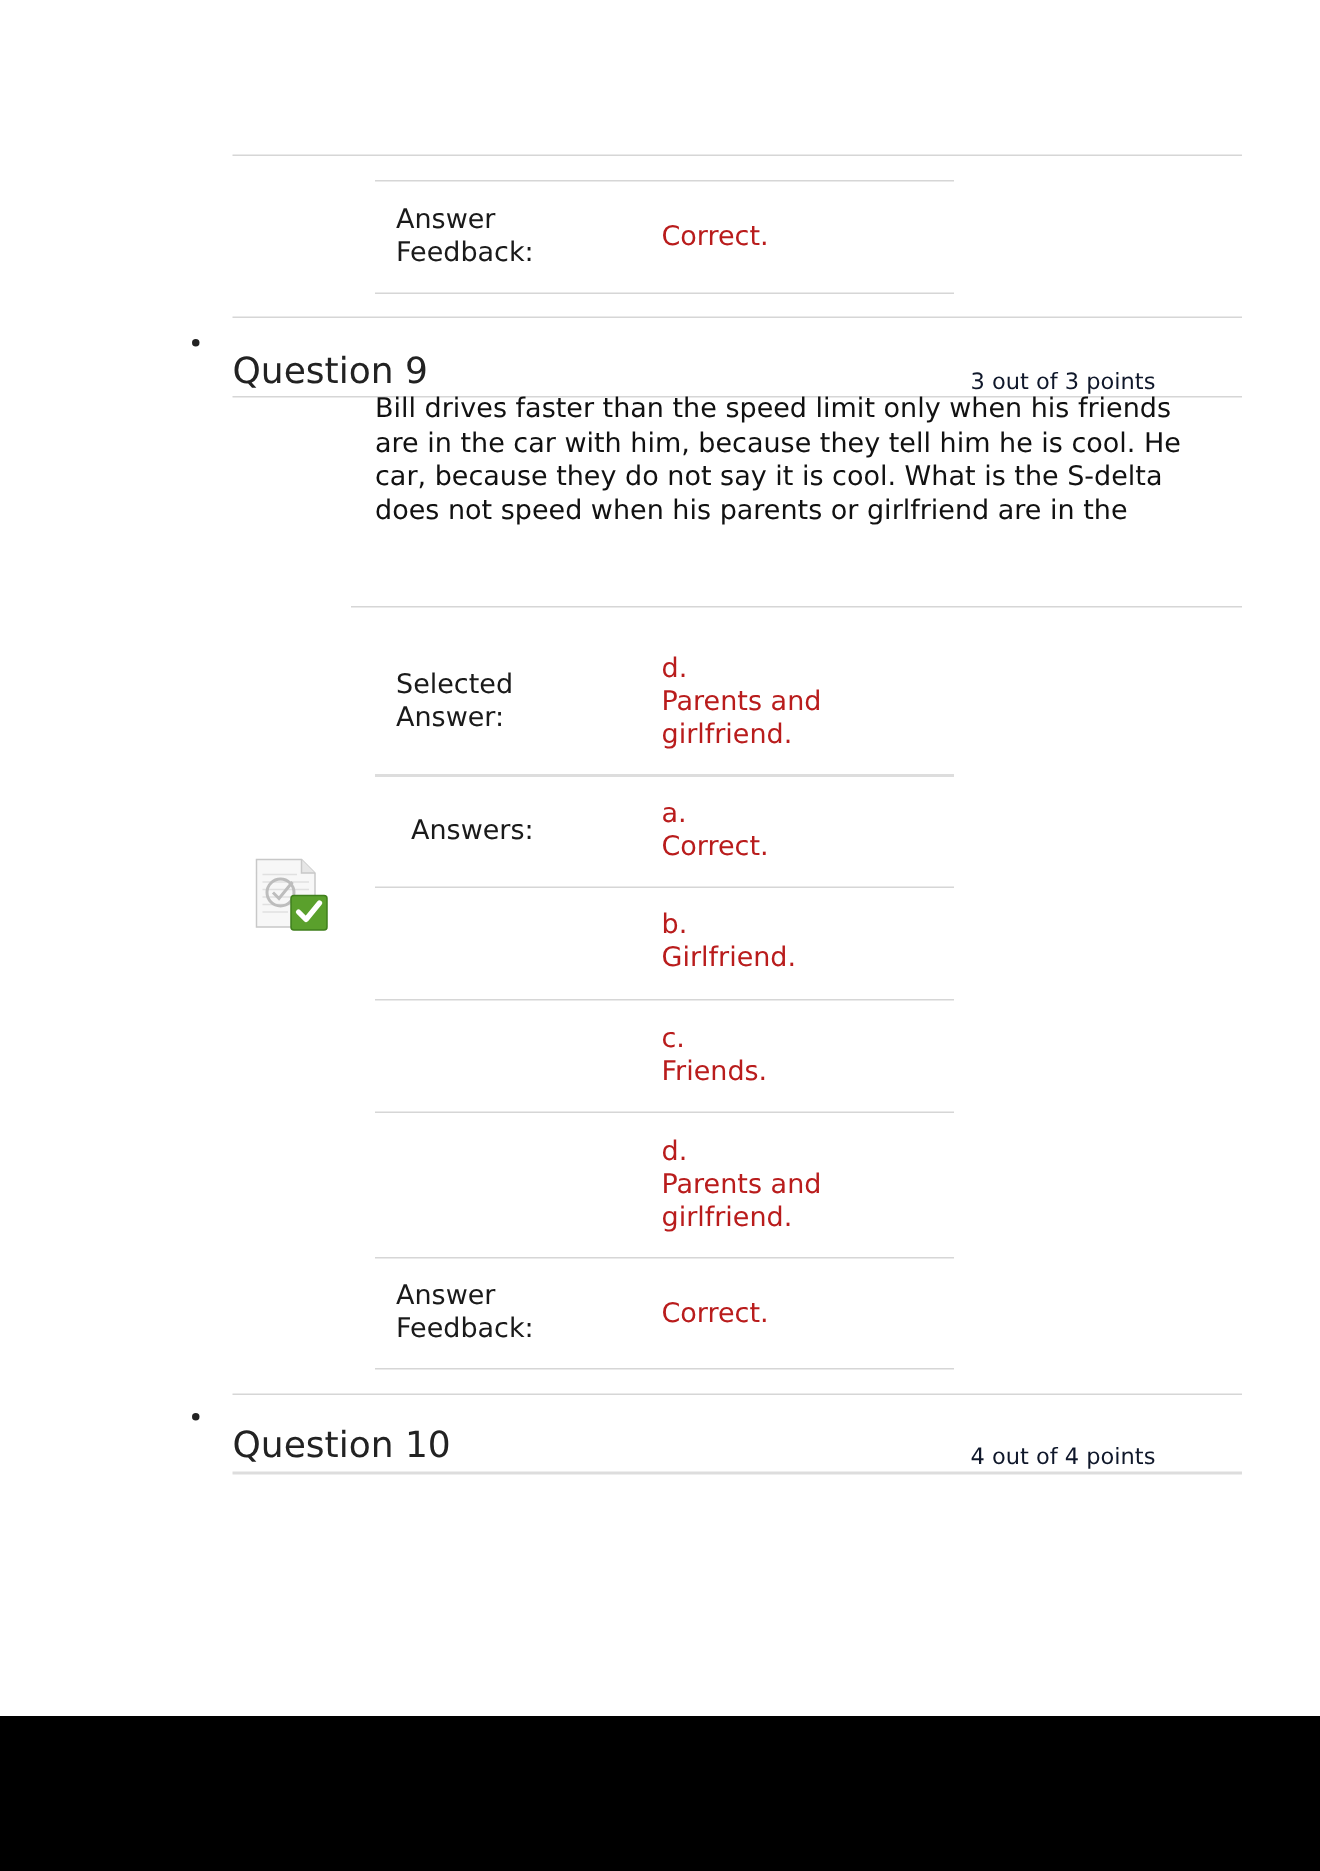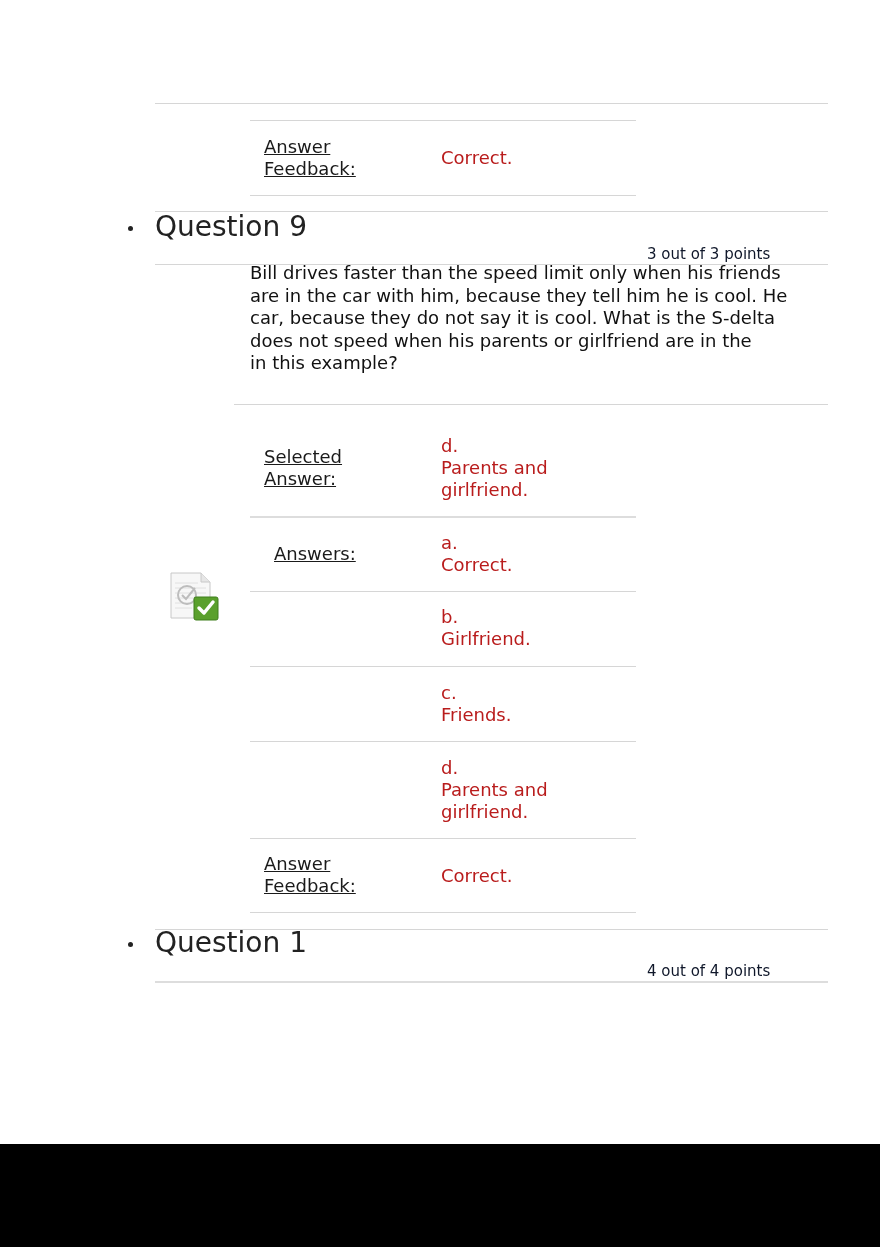--- a/index.html
+++ b/index.html
@@ -5,25 +5,25 @@
   html, body { margin:0; padding:0; }
   body {
     width:880px; height:1247px; position:relative; overflow:hidden;
     background:#ffffff; color:#1a1a1a;
     font-family:"DejaVu Sans", sans-serif;
   }
   .abs { position:absolute; }
   .hr { position:absolute; height:1px; background:#d6d6d6; }
   .hr2 { position:absolute; height:2px; background:#dddddd; }
   .txt { font-size:18px; line-height:22px; color:#b91c1c; }
-  .qtitle { font-size:28px; line-height:24px; color:#222; }
+  .qtitle { font-size:24px; line-height:24px; color:#222;margin-top:20px; }
   .points { font-size:15px; line-height:18px; color:#0f172a; }
   .bullet { position:absolute; width:5px; height:5px; border-radius:50%; background:#222; }
   .qtext { font-size:18px; line-height:22.5px; color:#111; width:570px; }
-  .label { font-size:18px; line-height:22px;text-decoration:underline; }
+  .label { font-size:18px; line-height:22px; }
   .blackbar { position:absolute; left:0; top:1144px; width:880px; height:103px; background:#000; }
   .icon-wrap { position:absolute; left:168px; top:571px; width:52px; height:52px; }
 </style>
 </head>
 <body>
 
 <div class="hr" style="left:155px; top:103px; width:673px;"></div>
 <div class="hr" style="left:250px; top:120px; width:386px;"></div>
 
 <div class="abs label" style="left:264px; top:136px;">
@@ -38,21 +38,20 @@
 <div class="bullet" style="left:128px; top:226px;"></div>
 <div class="abs qtitle" style="left:155px; top:215px;">Question 9</div>
 <div class="abs points" style="left:647px; top:245px;">3 out of 3 points</div>
 <div class="hr" style="left:155px; top:264px; width:673px;"></div>
 
 <div class="abs qtext" style="left:250px; top:262px;">
   <div>Bill drives faster than the speed limit only when his friends</div>
   <div>are in the car with him, because they tell him he is cool. He</div>
   <div>car, because they do not say it is cool. What is the S-delta</div>
   <div>does not speed when his parents or girlfriend are in the</div>
-  <div>in this example?</div>
 </div>
 <div class="hr" style="left:234px; top:404px; width:594px;"></div>
 
 <div class="icon-wrap">
   <svg width="52" height="52" viewBox="0 0 52 52">
 
     <path d="M3 2 H33 L42 11 V47 H3 Z" fill="#f7f7f7" stroke="#c8c8c8" stroke-width="1"></path>
     <path d="M33 2 V11 H42" fill="#e6e6e6" stroke="#c8c8c8" stroke-width="1"></path>
     <line x1="7" y1="12" x2="30" y2="12" stroke="#e0e0e0"></line>
     <line x1="7" y1="17" x2="38" y2="17" stroke="#e0e0e0"></line>
@@ -108,17 +107,17 @@
 
 <div class="abs label" style="left:264px; top:853px;">
   <div>Answer</div>
   <div>Feedback:</div>
 </div>
 <div class="abs txt" style="left:441px; top:865px;">Correct.</div>
 <div class="hr" style="left:250px; top:912px; width:386px;"></div>
 
 <div class="hr" style="left:155px; top:929px; width:673px;"></div>
 <div class="bullet" style="left:128px; top:942px;"></div>
-<div class="abs qtitle" style="left:155px; top:931px;">Question 1</div>
+<div class="abs qtitle" style="left:155px; top:931px;">Question 10</div>
 <div class="abs points" style="left:647px; top:962px;text-align:center;">4 out of 4 points</div>
 <div class="hr2" style="left:155px; top:981px; width:673px;"></div>
 
 <div class="blackbar"></div>
 
 </body></html>

